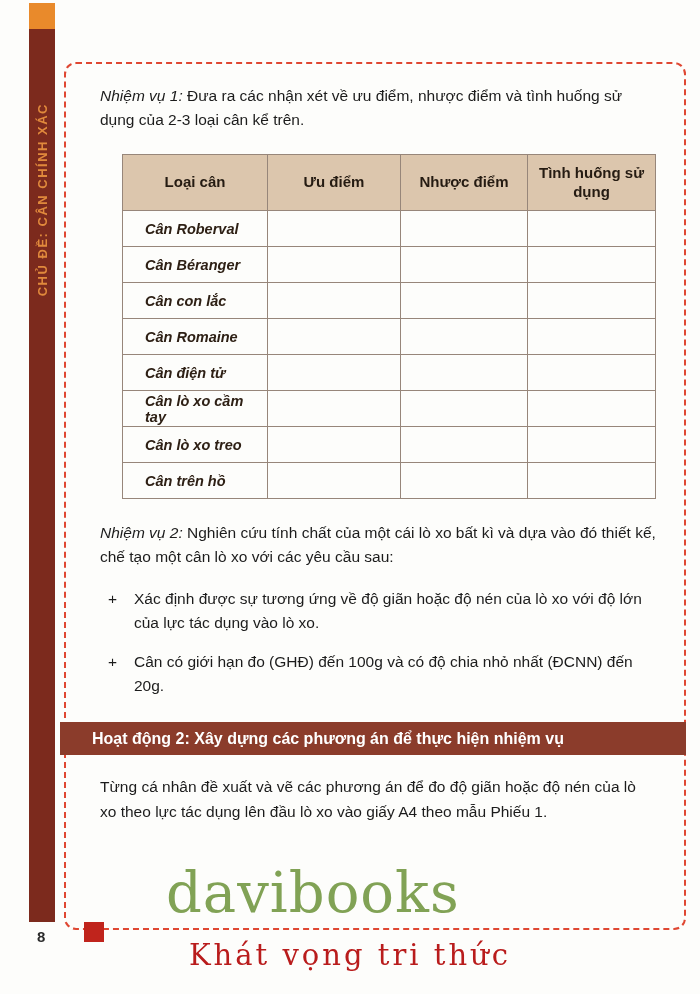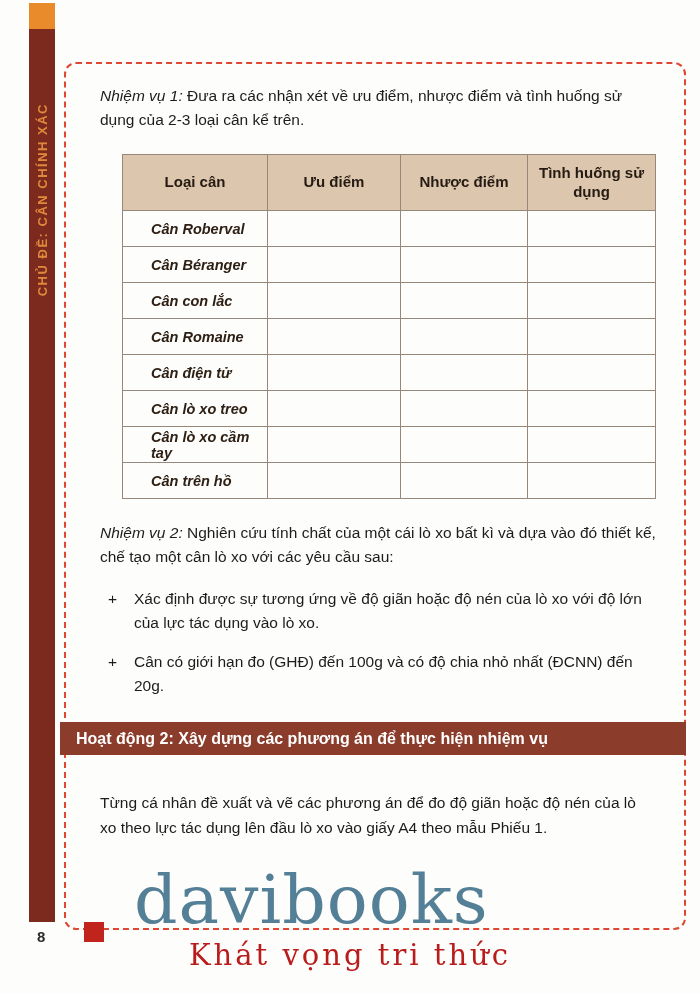--- a/index.html
+++ b/index.html
@@ -82,21 +82,21 @@
     vertical-align:middle;
     line-height:1.25;
     padding:4px;
     color:#251b12;
   }
   .scale-table tbody td { height:36px; }
   .scale-table td.label-cell {
     font-weight:bold;
     font-style:italic;
     font-size:14.5px;
-    padding-left:28px;
+    padding-left:22px;
     color:#2e2015;
   }
 
   .task2-para { margin-top:22px; }
 
   .bullet-list { margin:18px 0 0 8px; }
   .bullet-item {
     display:flex;
     font-size:15.5px;
     line-height:1.55;
@@ -108,34 +108,34 @@
   
   .activity-banner {
     margin:24px -30px 0 -40px;
     height:33px;
     background:#8b3c2b;
     color:#ffffff;
     font-weight:bold;
     font-size:16px;
     display:flex;
     align-items:center;
-    padding-left:16px;
+    padding-left:32px;
   }
   .activity-body {
-    margin-top:36px;
+    margin-top:20px;
     font-size:15.5px;
     line-height:1.6;
   }
 
   
   .wm-name {
-    position:absolute; left:134px; top:860px;
+    position:absolute; left:166px; top:860px;
     font-family:"DejaVu Serif", serif;
-    font-size:68px;
-    color:#0c4a6e;
+    font-size:56px;
+    color:#4d7c0f;
     opacity:0.7;
     letter-spacing:1px;
     z-index:5;
     pointer-events:none;
   }
   .wm-slogan {
     position:absolute; left:0; right:0; top:938px;
     text-align:center;
     font-family:"DejaVu Serif", serif;
     font-size:29px;
@@ -199,27 +199,27 @@
         <td></td>
         <td></td>
       </tr>
       <tr>
         <td class="label-cell">Cân điện tử</td>
         <td></td>
         <td></td>
         <td></td>
       </tr>
       <tr>
+        <td class="label-cell">Cân lò xo cầm tay</td>
+        <td></td>
+        <td></td>
+        <td></td>
+      </tr>
+      <tr>
         <td class="label-cell">Cân lò xo treo</td>
-        <td></td>
-        <td></td>
-        <td></td>
-      </tr>
-      <tr>
-        <td class="label-cell">Cân lò xo cầm tay</td>
         <td></td>
         <td></td>
         <td></td>
       </tr>
       <tr>
         <td class="label-cell">Cân trên hồ</td>
         <td></td>
         <td></td>
         <td></td>
       </tr>

